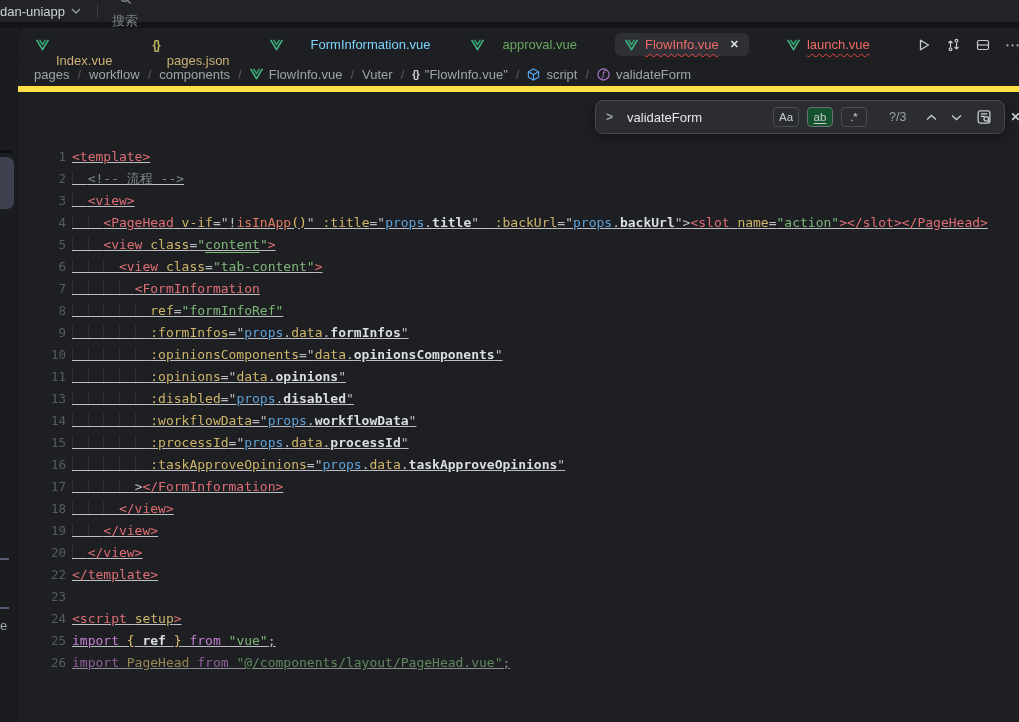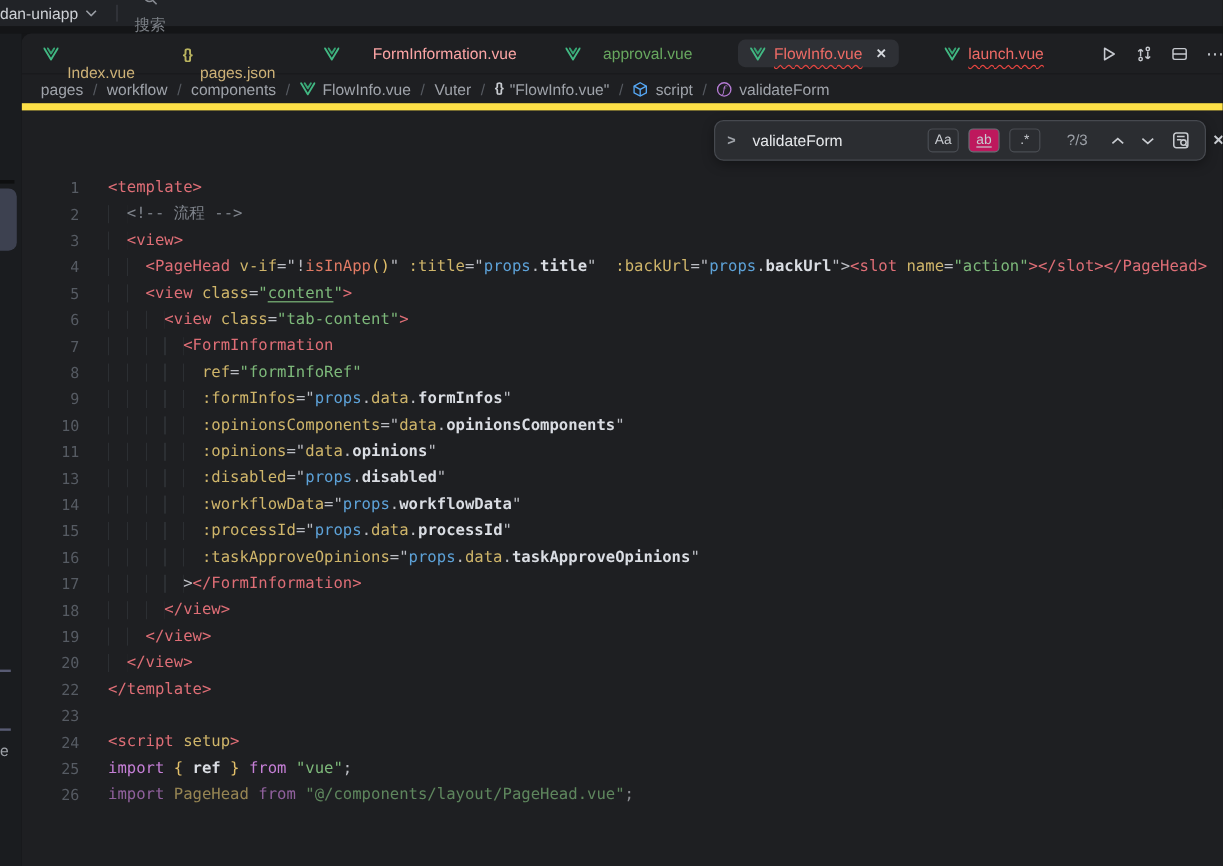--- a/index.html
+++ b/index.html
@@ -25,61 +25,61 @@
   .art-dash  { position:absolute; left:0; width:9px; height:2px; background:#8d90b8; opacity:.55; }
   .art-text  { position:absolute; left:0; top:590px; font-size:13px; color:#9ea2a8; }
 
   
   .tabbar { height:34px; display:flex; align-items:center; padding:0 6px 0 16px; border-bottom:1px solid #191a1d; }
   .tabs { display:flex; align-items:center; gap:36px; flex:1; min-width:0; overflow:hidden; }
   .tab { display:flex; align-items:center; gap:7px; font-size:13px; white-space:nowrap; cursor:default; padding:4px 2px; }
   .tab.active { background:#2e3035; border-radius:6px; padding:4px 10px; }
   .tab .jsonic { color:#b9b35f; font-size:12px; font-weight:bold; letter-spacing:-1px; }
   .st-modified { color:#cdb177;margin-top:32px; }
-  .st-changed  { color:#fca5a5;padding-left:21px; }
+  .st-changed  { color:#7dd3fc;padding-left:21px; }
   .st-added    { color:#68a75f;margin-left:12px; }
   .st-error    { color:#ee6b66; }
   .squiggle { text-decoration:underline wavy #e8443f 1px; text-underline-offset:4px; }
   .tab-close { color:#d6d9de; font-size:11px; margin-left:4px; font-weight:bold; }
   .tab-actions { display:flex; align-items:center; gap:15px; padding:0 0 0 12px; flex:none; }
   .tab-actions .more { color:#c6c9cf; font-size:15px; letter-spacing:1px; margin-right:-8px; }
   .icon-btn { display:flex; align-items:center; }
 
   
   .breadcrumbs { height:30px; display:flex; align-items:center; gap:8px; padding-left:16px; font-size:13px; color:#9fa3aa; border-bottom:6px solid #fde047; }
   .crumb { display:flex; align-items:center; gap:6px; white-space:nowrap; }
   .crumb-sep { color:#565a60; }
   .crumb .jsonic { color:#c8cbd0; font-size:11px; font-weight:bold; letter-spacing:-1px; }
 
   
   .editor { position:relative; flex:1; overflow:hidden; padding-top:54px; }
   .cl { display:flex; height:22px; line-height:22px; font-family:"DejaVu Sans Mono","Liberation Mono",monospace; font-size:13px; }
   .ln { width:48px; text-align:right; color:#565b63; font-size:12.5px; flex:none; }
-  .code { margin-left:24px; white-space:pre; color:#bcbec4; }
+  .code { margin-left:6px; white-space:pre; color:#bcbec4;text-decoration:underline; }
   .code.dim { opacity:.68; }
   .tk.ind { background:repeating-linear-gradient(to right,#2c2f33 0,#2c2f33 1px,transparent 1px,transparent 2ch); }
   .tk.t  { color:#de6e76; }
   .tk.a  { color:#cfb56a; }
   .tk.s  { color:#7db87a; }
   .tk.sl { color:#7db87a; text-decoration:underline; text-underline-offset:3px; }
   .tk.b  { color:#5da2d8; }
   .tk.m  { color:#dadde3; font-weight:bold; }
   .tk.w  { color:#bcbec4; }
   .tk.k  { color:#c57fd6; }
   .tk.c  { color:#7f848c; }
   .tk.p  { color:#e3c06a; }
   .tk.fn { color:#e07a64; }
   .errwrap { text-decoration:underline wavy #e8443f 1px; text-underline-offset:5px; }
 
   
   .search-pop { position:absolute; top:8px; right:14px; width:410px; height:34px; background:#2b2d31; border:1px solid #46494f; border-radius:8px; display:flex; align-items:center; padding:0 10px; gap:8px; box-shadow:0 3px 10px rgba(0,0,0,.35); }
   .sp-expand { color:#9fa3a9; font-size:12px; font-weight:bold; }
   .sp-query { flex:none; width:138px; font-size:13px; color:#e6e8eb; margin-left:6px; }
   .sp-btn { min-width:26px; height:20px; border:1px solid #4a4d53; border-radius:4px; color:#c8cbd0; font-size:11.5px; display:flex; align-items:center; justify-content:center; padding:0 4px; }
-  .sp-btn.sel { background:#be185d; border-color:#6a6e76; }
+  .sp-btn.sel { background:#14532d; border-color:#6a6e76; }
   .sp-btn .und { text-decoration:underline; text-underline-offset:2px; }
   .sp-results { color:#9da1a8; font-size:12.5px; margin:0 10px 0 14px; }
   .sp-nav { display:flex; align-items:center; gap:14px; margin-left:2px; }
   .sp-close { color:#c8cbd0; font-size:12px; font-weight:bold; margin-left:4px; }
 </style>
 </head>
 <body>
 
 <div class="titlebar">
   <div class="tb-project">

